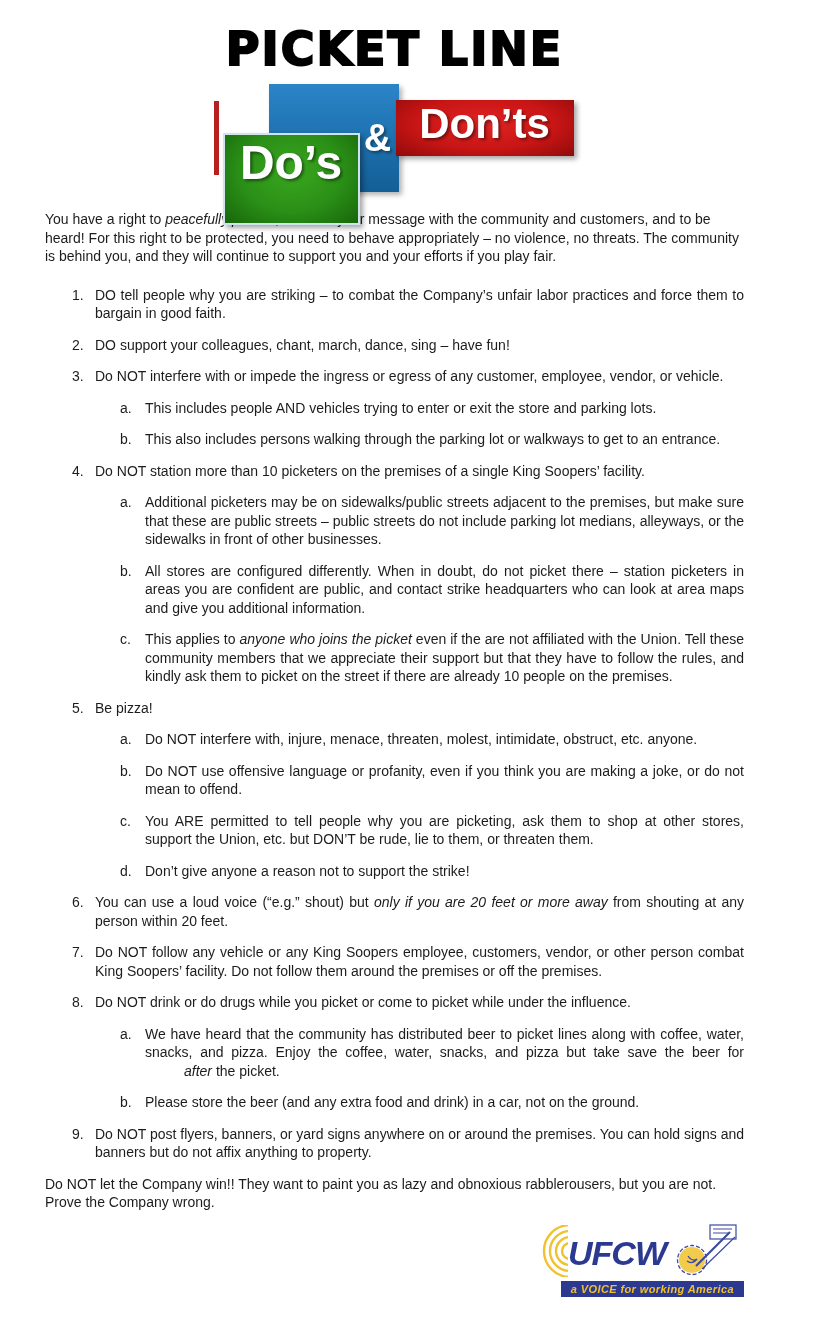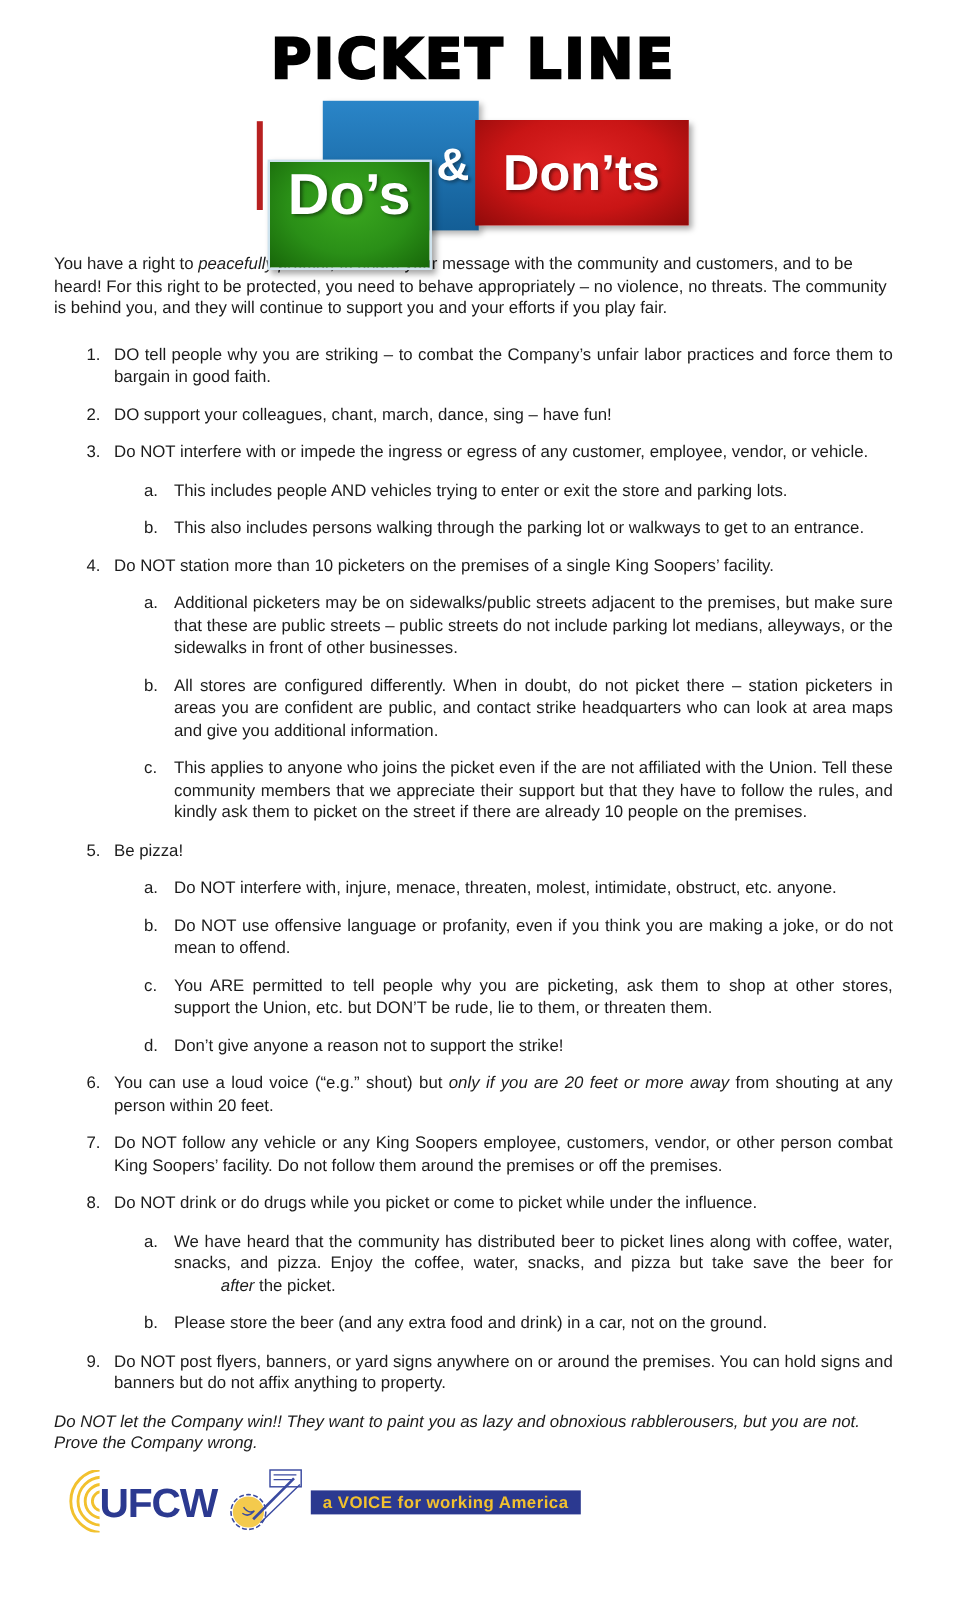--- a/index.html
+++ b/index.html
@@ -13,45 +13,45 @@
 
   
   .banner{position:relative;width:362px;height:112px;margin:2px auto 14px auto;}
   .banner .blue-box{position:absolute;left:55px;top:0;width:130px;height:108px;
         background:linear-gradient(180deg,#2a85c8,#135e96);box-shadow:3px 3px 5px rgba(0,0,0,.30);}
   .banner .red-bar{position:absolute;left:0;top:17px;width:5px;height:74px;background:#b72020;}
   .banner .green-box{position:absolute;left:9px;top:8px;width:133px;height:88px;
         background:radial-gradient(ellipse at 50% 42%,#3aa71f 0%,#2a8f17 55%,#176609 100%);
         border:2px solid #cfe3ee;box-shadow:3px 3px 5px rgba(0,0,0,.35);
         display:flex;align-items:flex-start;justify-content:center;margin-top:41px;}
-  .banner .red-box{position:absolute;left:182px;top:16px;width:178px;height:88px;
+  .banner .red-box{position:absolute;left:182px;top:16px;width:178px;height:56px;
         background:radial-gradient(ellipse at 50% 42%,#e02424 0%,#c91515 55%,#8f0a0a 100%);
         box-shadow:3px 3px 5px rgba(0,0,0,.35);
-        display:flex;align-items:center;justify-content:center;}
+        display:flex;justify-content:center;}
   .banner .amp{position:absolute;left:144px;top:0;width:40px;height:108px;
         display:flex;align-items:center;justify-content:center;
         color:#fff;font-weight:bold;font-size:38px;text-shadow:2px 2px 3px rgba(0,0,0,.4);}
   .banner .dos-text{color:#fff;font-weight:bold;font-size:48px;text-shadow:2px 2px 3px rgba(0,0,0,.45);}
   .banner .donts-text{color:#fff;font-weight:bold;font-size:42px;text-shadow:2px 2px 3px rgba(0,0,0,.45);}
 
   
   .bodytext{font-size:14px;line-height:18.5px;}
   .intro{margin:0 0 20px 0;}
   .item{display:flex;margin:0 0 13px 0;}
   .item .num{flex:none;width:23px;margin-left:27px;}
   .item .body{flex:1;text-align:justify;}
   .item.sub .num{margin-left:75px;width:25px;}
-  .closing{margin:3px 0 10px 0;font-style:italic;}
+  .closing{margin:3px 0 10px 0;}
 
   
-  .logo{display:flex;flex-direction:row;align-items:center;margin-top:2px;}
+  .logo{display:flex;flex-direction:column;align-items:flex-end;margin-top:2px;font-style:italic;}
   .logo-row{display:flex;align-items:center;gap:0;}
   .ufcw-text{color:#2b3990;font-weight:bold;font-size:34px;letter-spacing:-1px;
              font-family:"Liberation Sans",sans-serif;line-height:1;}
-  .tagline{background:#2b3990;color:#f2c12e;font-size:14px;font-weight:bold;
+  .tagline{background:#2b3990;color:#f2c12e;font-size:11px;font-weight:bold;
            padding:2px 10px;letter-spacing:.4px;margin-top:-3px;white-space:nowrap;}
 </style>
 </head>
 <body>
 
 <div class="page">
 
   <h1 class="title">PICKET LINE</h1>
 
   <div class="banner">
@@ -96,21 +96,21 @@
       <div class="item sub">
         <span class="num">a.</span>
         <div class="body"><span>Additional picketers may be on sidewalks/public streets adjacent to the premises, but make sure that these are public streets – public streets do not include parking lot medians, alleyways, or the sidewalks in front of other businesses.</span></div>
       </div>
       <div class="item sub">
         <span class="num">b.</span>
         <div class="body"><span>All stores are configured differently. When in doubt, do not picket there – station picketers in areas you are confident are public, and contact strike headquarters who can look at area maps and give you additional information.</span></div>
       </div>
       <div class="item sub">
         <span class="num">c.</span>
-        <div class="body"><span>This applies to </span><span style="">anyone who joins the picket</span><span> even if the are not affiliated with the Union. Tell these community members that we appreciate their support but that they have to follow the rules, and kindly ask them to picket on the street if there are already 10 people on the premises.</span></div>
+        <div class="body"><span>This applies to </span><span style="font-style: italic;">anyone who joins the picket</span><span> even if the are not affiliated with the Union. Tell these community members that we appreciate their support but that they have to follow the rules, and kindly ask them to picket on the street if there are already 10 people on the premises.</span></div>
       </div>
       <div class="item">
         <span class="num">5.</span>
         <div class="body"><span>Be pizza!</span></div>
       </div>
       <div class="item sub">
         <span class="num">a.</span>
         <div class="body"><span>Do NOT interfere with, injure, menace, threaten, molest, intimidate, obstruct, etc. anyone.</span></div>
       </div>
       <div class="item sub">

